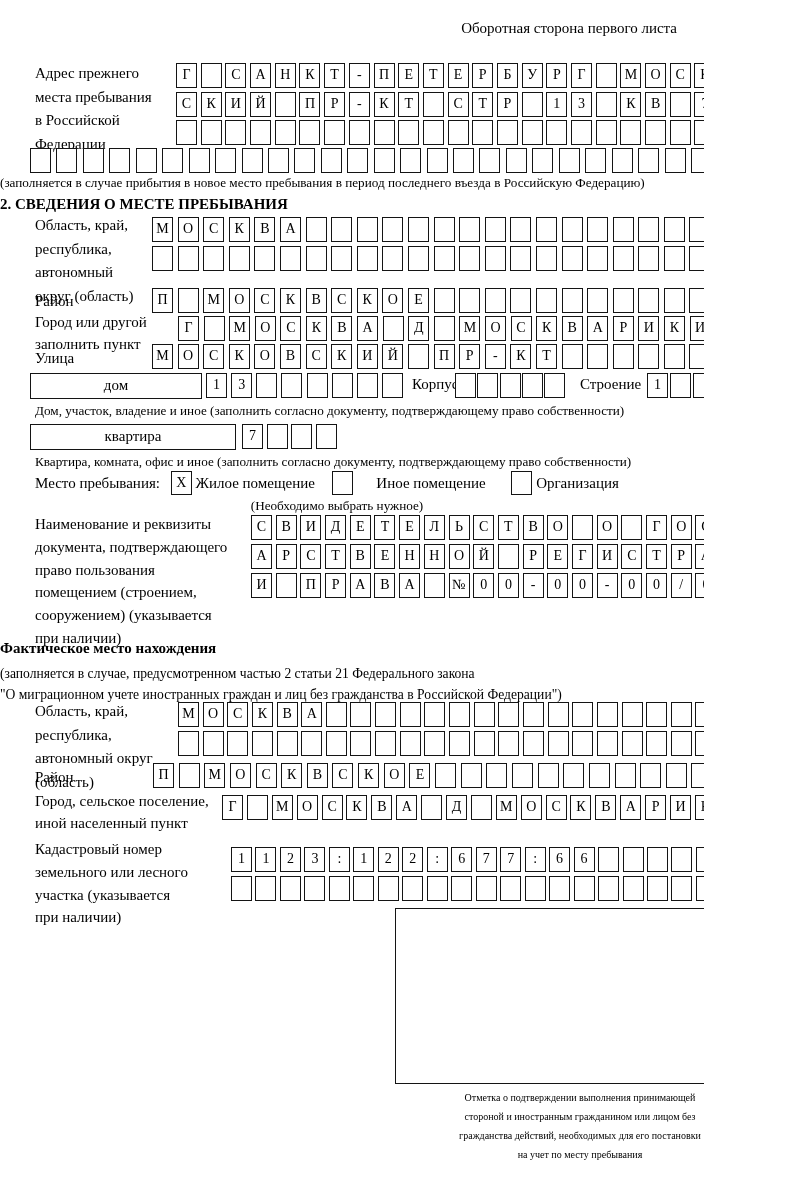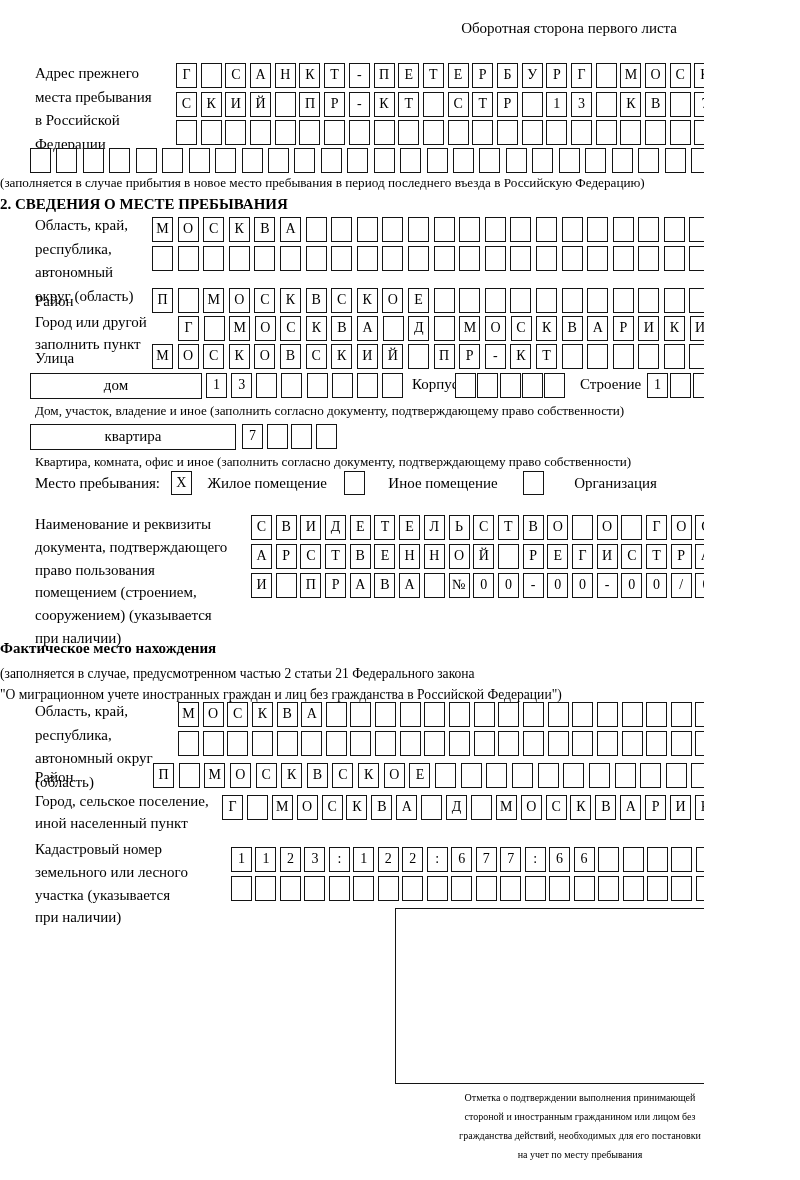--- a/index.html
+++ b/index.html
@@ -331,26 +331,27 @@
       <span class="cell">7</span>
       <span class="cell"></span>
       <span class="cell"></span>
       <span class="cell"></span>
     </div>
   <div class="cap" style="left:35px;top:454px">Квартира, комната, офис и иное (заполнить согласно документу, подтверждающему право собственности)</div>
 
   <div class="resrow" style="left:35px;top:471px">
     <span class="rl">Место пребывания:</span>
     <span class="cb" style="margin-left:7px">X</span>
-    <span class="rl" style="margin-left:12px">Жилое помещение</span>
+    <span class="rl" style="">Жилое помещение</span>
     <span class="cb" style="margin-left:13px"></span>
     <span class="rl" style="margin-left:20px">Иное помещение</span>
     <span class="cb" style="margin-left:22px"></span>
-    <span class="rl" style="margin-left:26px">Организация</span>
+    <span class="rl" style="">Организация</span>
   </div>
+  <div class="cap" style="left:30px;top:498px;width:614px;text-align:center">(Необходимо выбрать нужное)</div>
 
   <div class="lbl" style="left:35px;top:513px;width:215px;line-height:22.8px">Наименование и реквизиты
 документа, подтверждающего
 право пользования
 помещением (строением,
 сооружением) (указывается
 при наличии)</div>
   <div class="row" style="left:251px;top:515px;width:515px">
       <span class="cell">С</span>
       <span class="cell">В</span>

